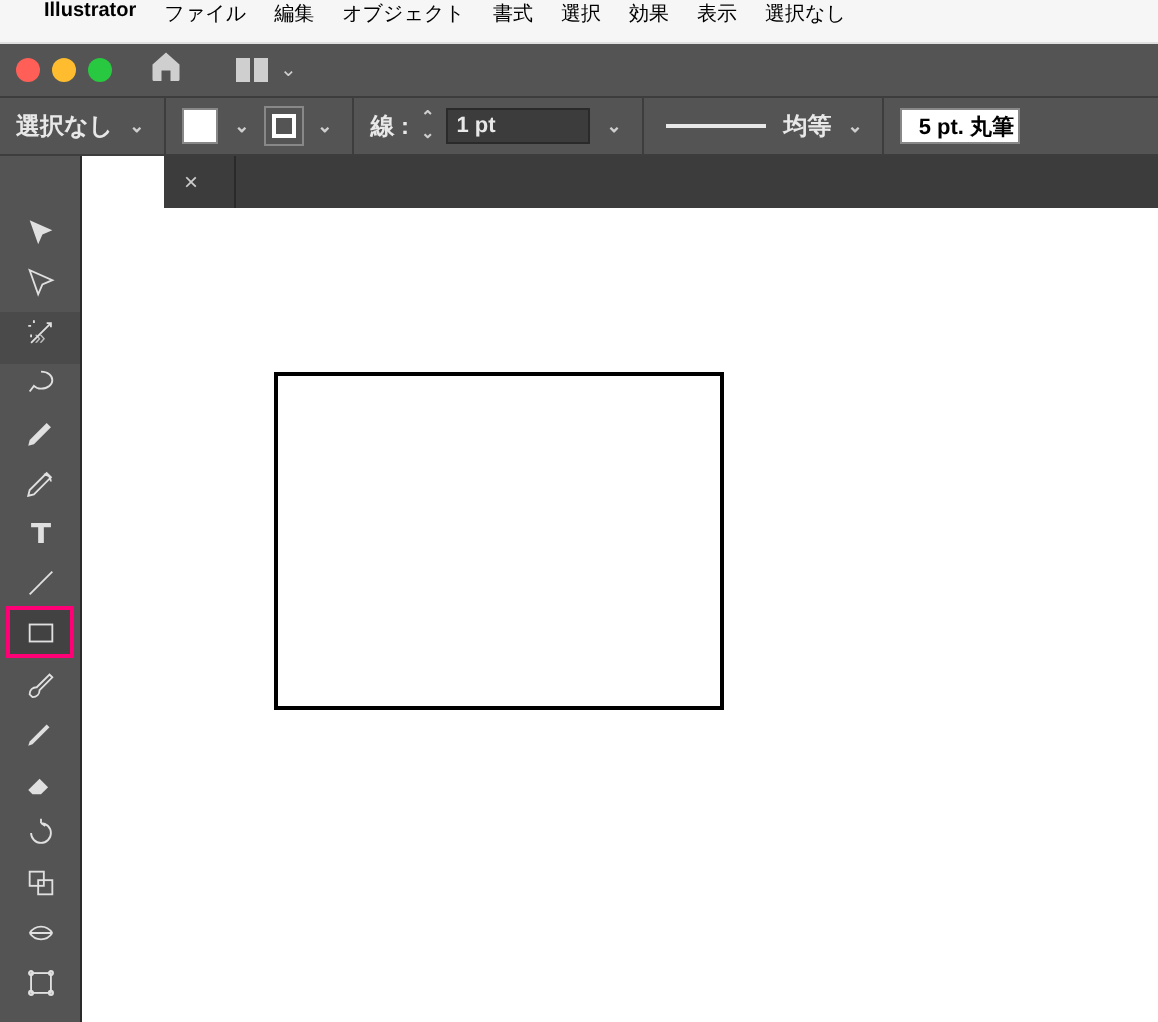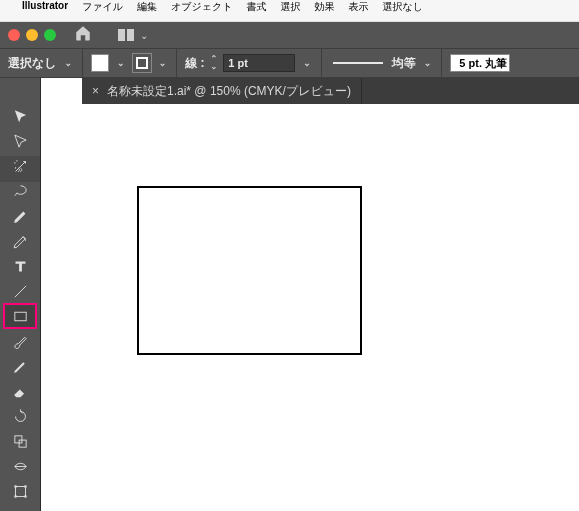--- a/index.html
+++ b/index.html
@@ -207,20 +207,19 @@
           <circle cx="5" cy="19" r="1.5"></circle>
           <circle cx="19" cy="19" r="1.5"></circle>
         </svg>
       </div>
   </div>
 
   <div class="canvas-wrap">
     <div class="tabbar tabbar-abs">
       <div class="tab">
         <span class="tab-close">×</span>
-        <span>名称未設定1.ai* @ 150% (CMYK/プレビュー)</span>
       </div>
     </div>
     <div class="canvas-grey">
       <div class="rect-shape"></div>
     </div>
   </div>
 </div>
 
 </body></html>

